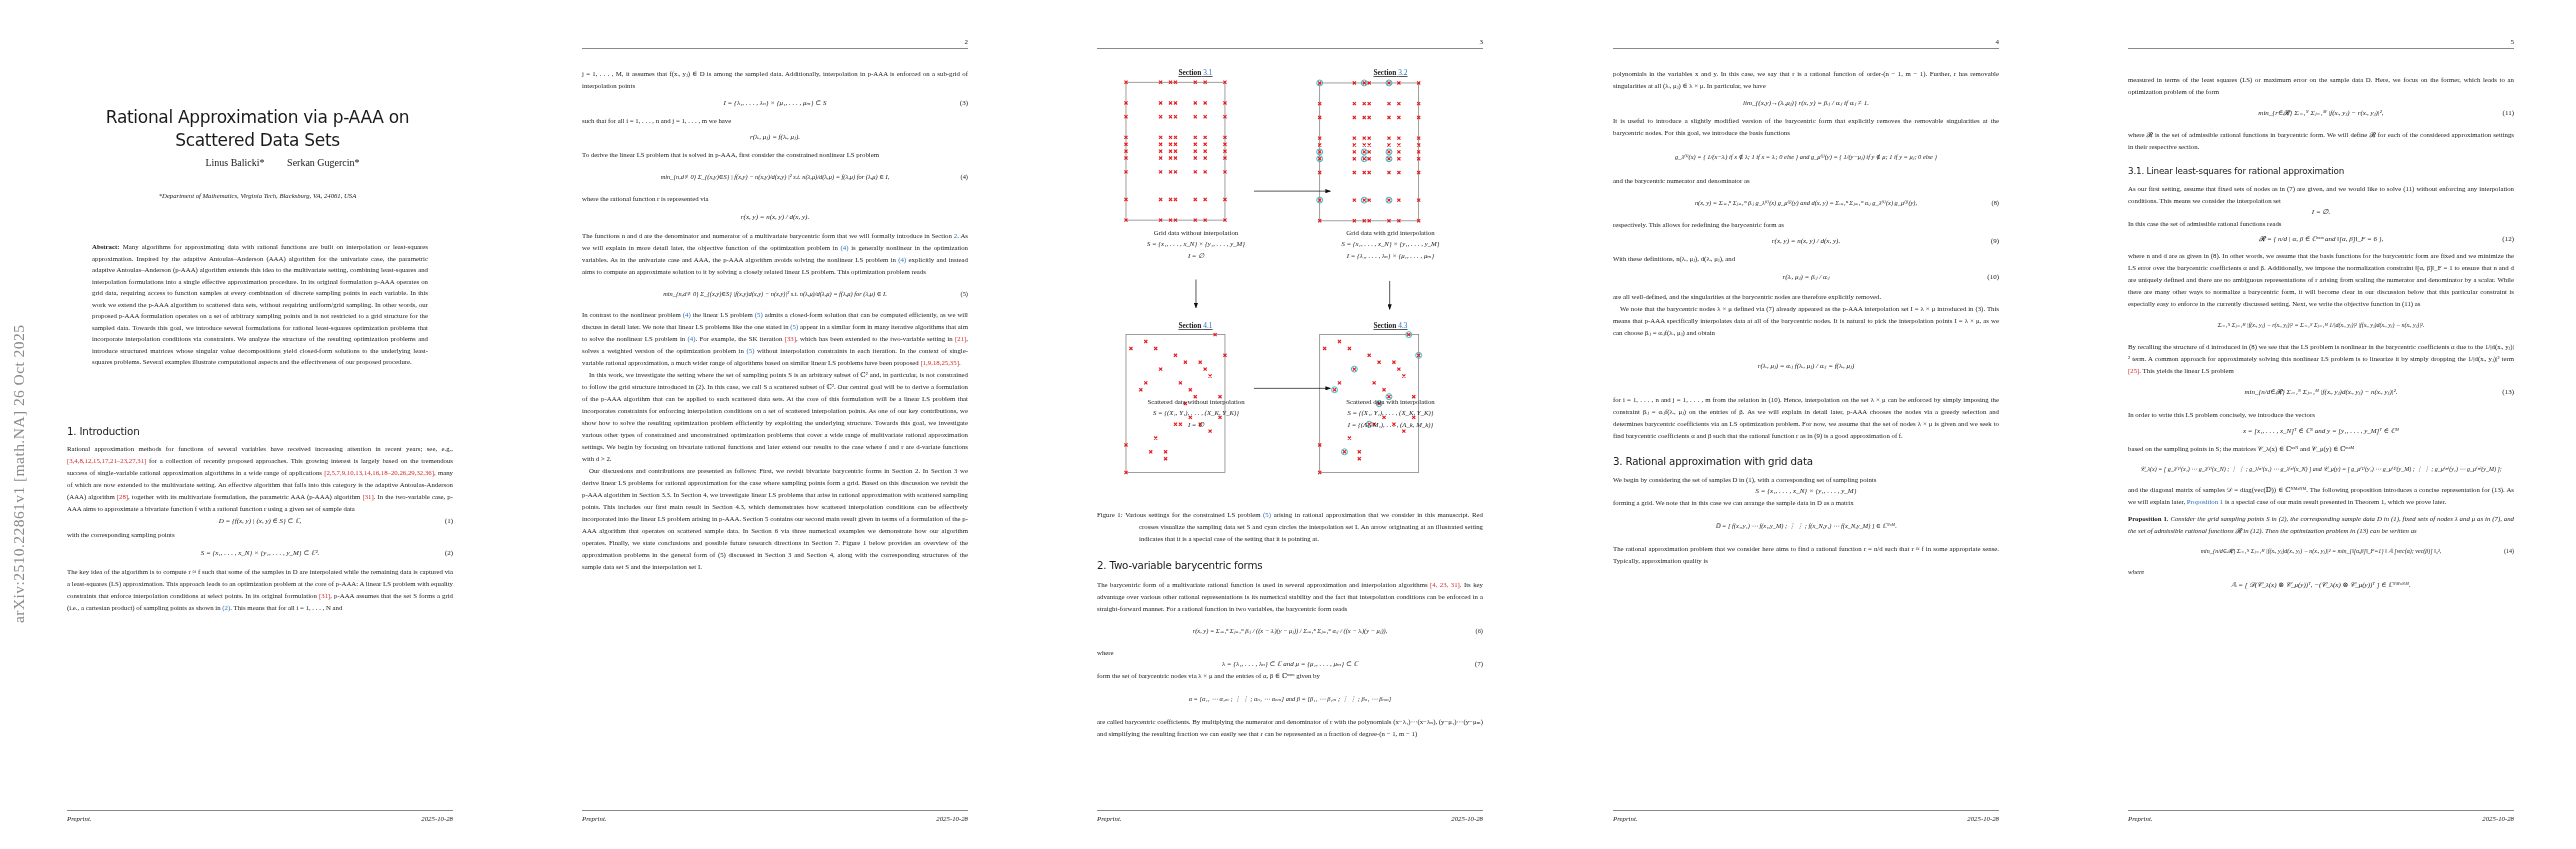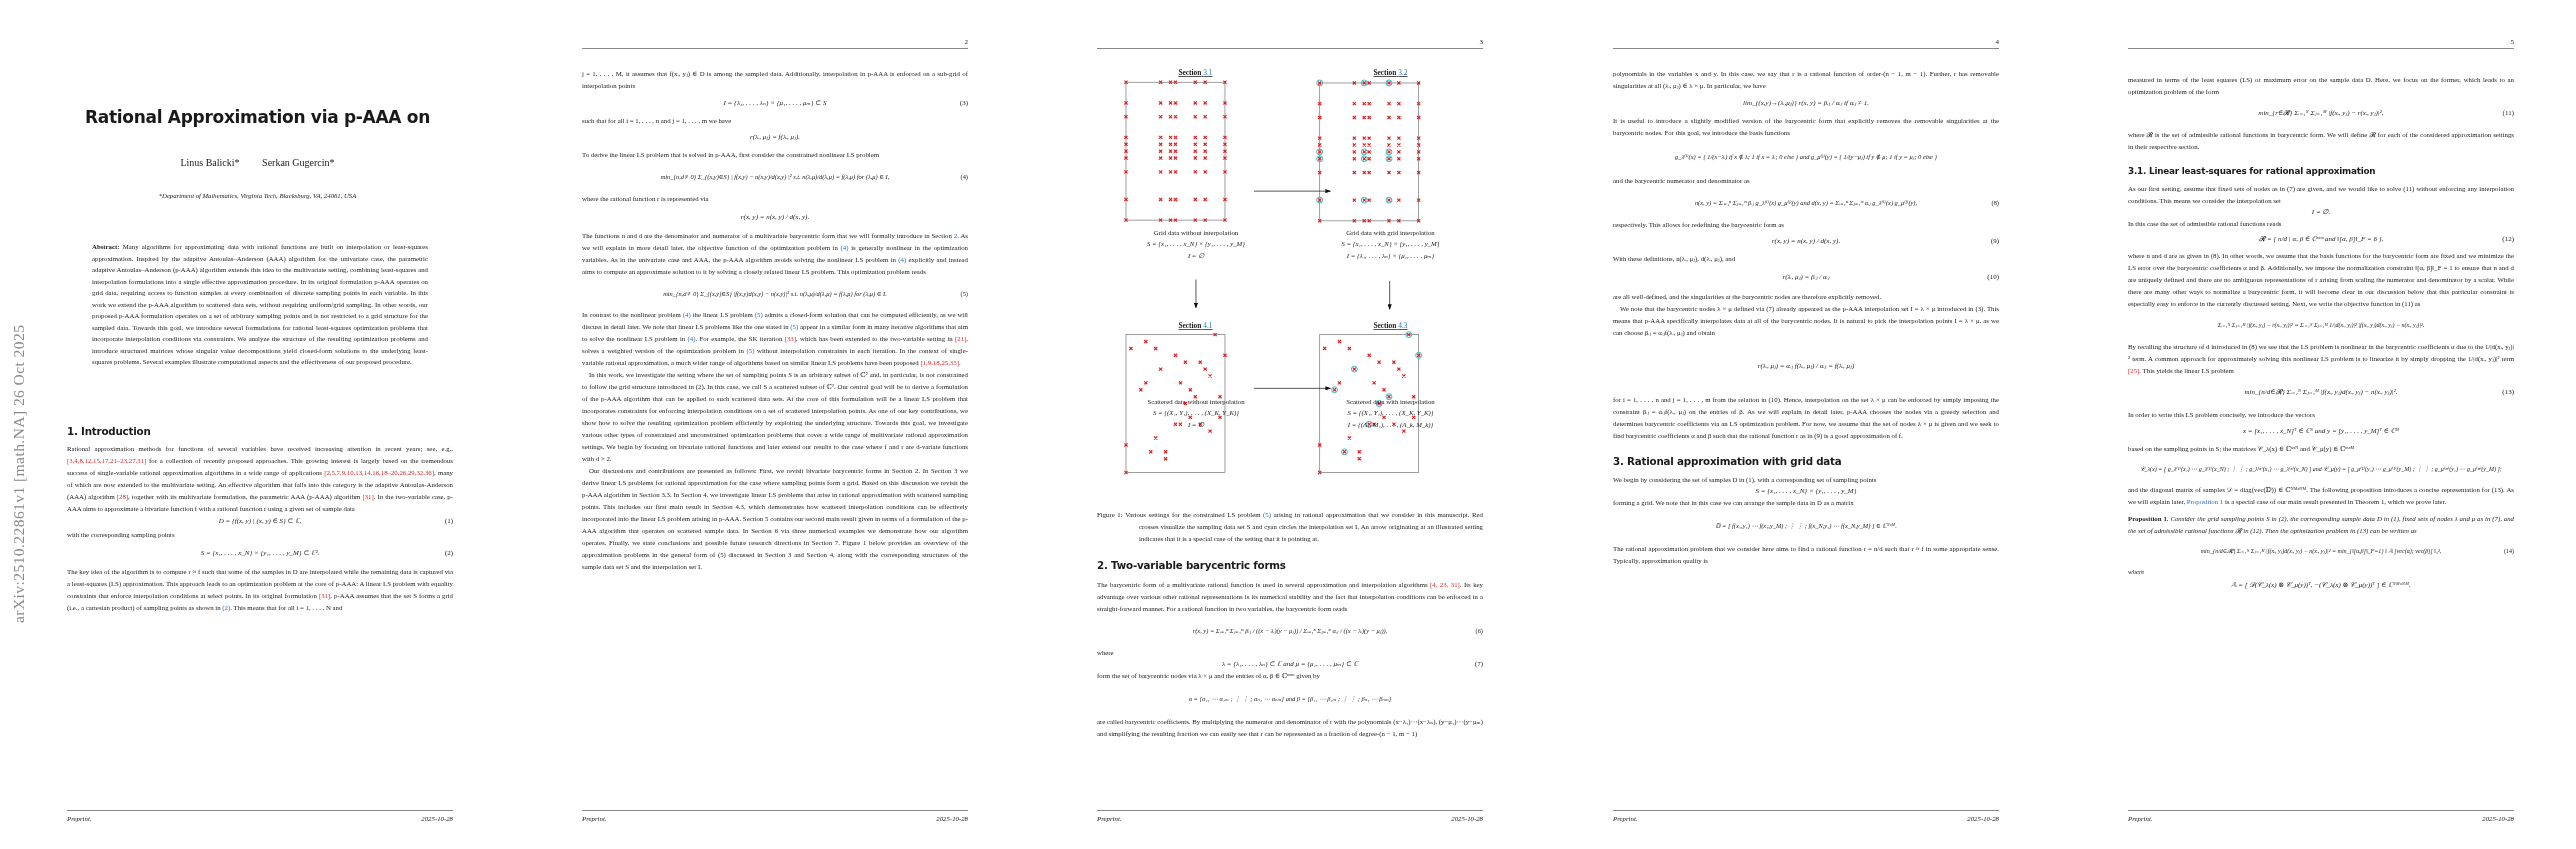--- a/index.html
+++ b/index.html
@@ -6,50 +6,51 @@
   body { width:2576px; height:849px; position:relative; overflow:hidden;
          font-family:"Liberation Serif", "DejaVu Serif", serif; color:#1a1a1a; }
   .page { position:absolute; top:0; width:515px; height:849px; background:#fff; }
   .col { position:absolute; left:67px; width:386px; }
   .p { font-size:6.8px; line-height:12px; text-align:justify; margin:0; }
   .p.indent { text-indent:7px; }
   .hdr { position:absolute; left:67px; width:386px; top:35px; height:12.7px; border-bottom:0.7px solid #888; }
   .hdr .num { position:absolute; right:0; bottom:2.1px; font-size:7px; }
   .ftr { position:absolute; left:67px; width:386px; top:810px; border-top:0.7px solid #888; padding-top:3.5px;
          font-size:6.8px; font-style:italic; display:flex; justify-content:space-between; }
-  .sans { font-family:"DejaVu Sans", "Liberation Sans", sans-serif; font-weight:bold; }
+  .sans { font-family:"DejaVu Sans", "Liberation Sans", sans-serif; font-weight:normal; }
   .h1 { font-size:10.3px; margin:0; letter-spacing:-0.2px; }
   .h2 { font-size:8.8px; margin:0; letter-spacing:-0.2px; }
   .eq { position:relative; text-align:center; font-size:7px; line-height:11.3px; font-style:italic; }
   .eq .no { position:absolute; right:0; top:0; font-style:normal; }
   .cite { color:#d62728; }
   .ref { color:#2a6ebb; }
   .title { position:absolute; left:0; width:515px; text-align:center; top:106px;
            font-size:17px; line-height:22.6px; letter-spacing:-0.3px; }
-  .authors { position:absolute; left:0; width:515px; text-align:center; top:157px; font-size:10px; }
+  .authors { position:absolute; left:0; width:515px; text-align:center; top:157px; font-size:10px;padding-left:25px; }
   .authors span { margin:0 10px; }
   .affil { position:absolute; left:0; width:515px; text-align:center; top:192px; font-size:6.7px; font-style:italic; }
   .abstract { position:absolute; left:92px; width:336px; top:241px; font-size:6.8px; line-height:11.5px; text-align:justify; }
   .stamp { position:absolute; left:10px; top:623px; transform-origin:0 0; transform:rotate(-90deg);
            font-size:15.6px; color:#8a8a8a; white-space:nowrap; font-family:"Liberation Serif", serif; letter-spacing:0.4px; }
   .fig { position:absolute; left:67px; width:386px; }
   .panel { position:absolute; text-align:center; font-size:6.8px; line-height:11.3px; }
   .panel .ptitle { font-weight:bold; text-decoration:underline; text-decoration-color:#555; font-size:7.4px; }
   .panel .ptitle .ref { font-weight:normal; }
   .caption { font-size:6.8px; line-height:12px; text-align:justify; padding-left:42px; text-indent:-42px; }
   .prop-label { font-weight:bold; }
   .it { font-style:italic; }
 </style>
 </head>
 <body>
 
 <div class="page" style="left:0">
   <div class="stamp">arXiv:2510.22861v1  [math.NA]  26 Oct 2025</div>
   <div class="title sans">
     <div>Rational Approximation via p-AAA on</div>
+    <div>Scattered Data Sets</div>
   </div>
   <div class="authors">
     <span>Linus Balicki*</span>
     <span>Serkan Gugercin*</span>
   </div>
   <div class="affil">*Department of Mathematics, Virginia Tech, Blacksburg, VA, 24061, USA</div>
   <div class="abstract">
     <b>Abstract:</b>
     <span>Many algorithms for approximating data with rational functions are built on interpolation or least-squares approximation. Inspired by the adaptive Antoulas–Anderson (AAA) algorithm for the univariate case, the parametric adaptive Antoulas–Anderson (p-AAA) algorithm extends this idea to the multivariate setting, combining least-squares and interpolation formulations into a single effective approximation procedure. In its original formulation p-AAA operates on grid data, requiring access to function samples at every combination of discrete sampling points in each variable. In this work we extend the p-AAA algorithm to scattered data sets, without requiring uniform/grid sampling. In other words, our proposed p-AAA formulation operates on a set of arbitrary sampling points and is not restricted to a grid structure for the sampled data. Towards this goal, we introduce several formulations for rational least-squares optimization problems that incorporate interpolation conditions via constraints. We analyze the structure of the resulting optimization problems and introduce structured matrices whose singular value decompositions yield closed-form solutions to the underlying least-squares problems. Several examples illustrate computational aspects and the effectiveness of our proposed procedure.</span>
   </div>

